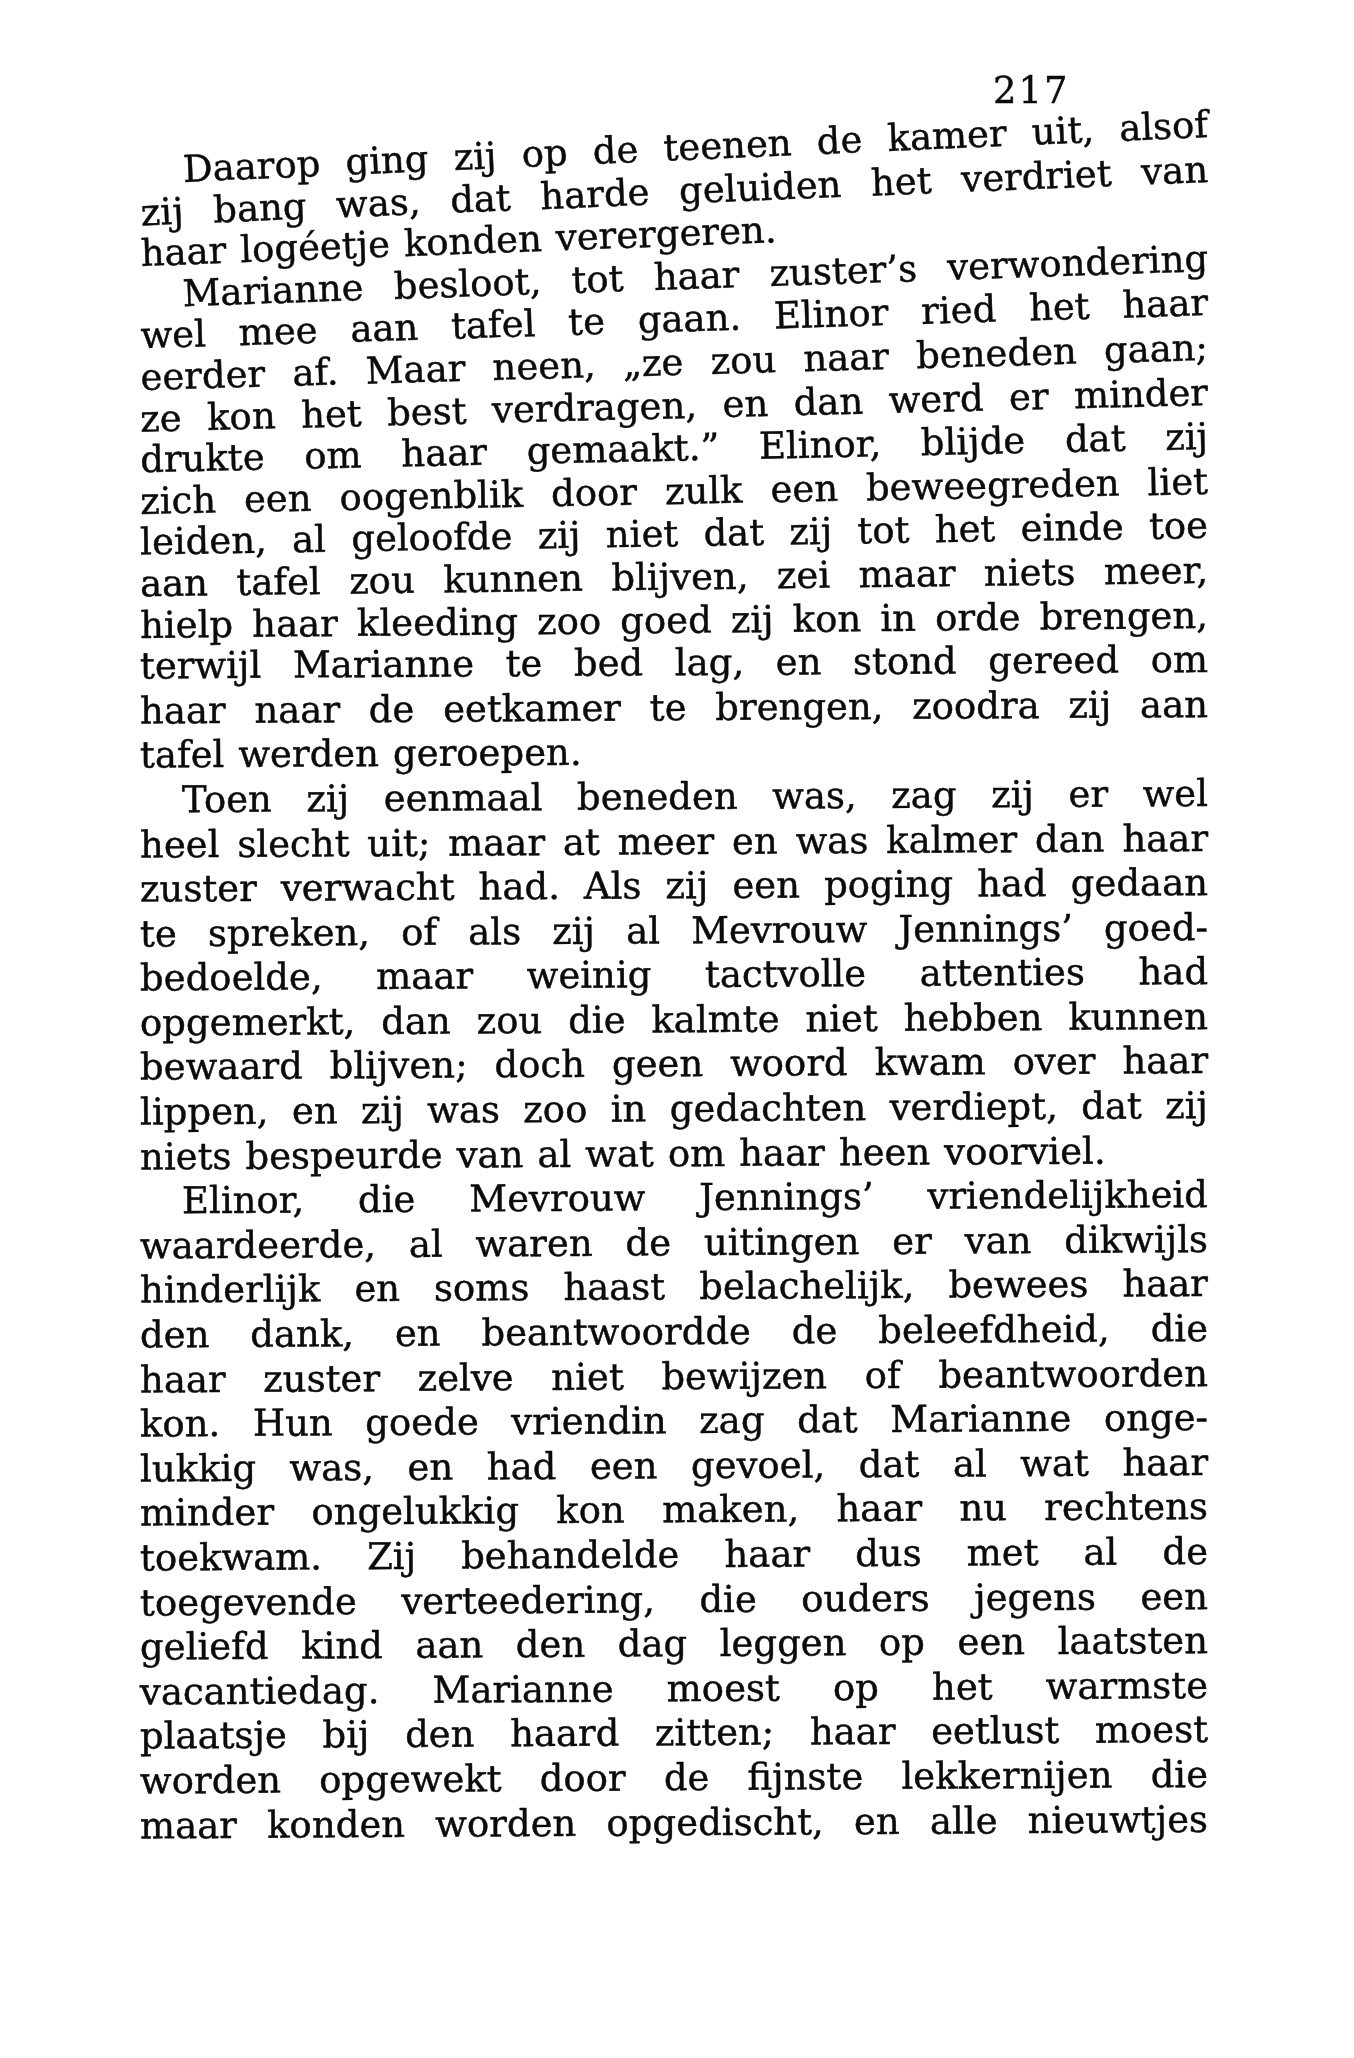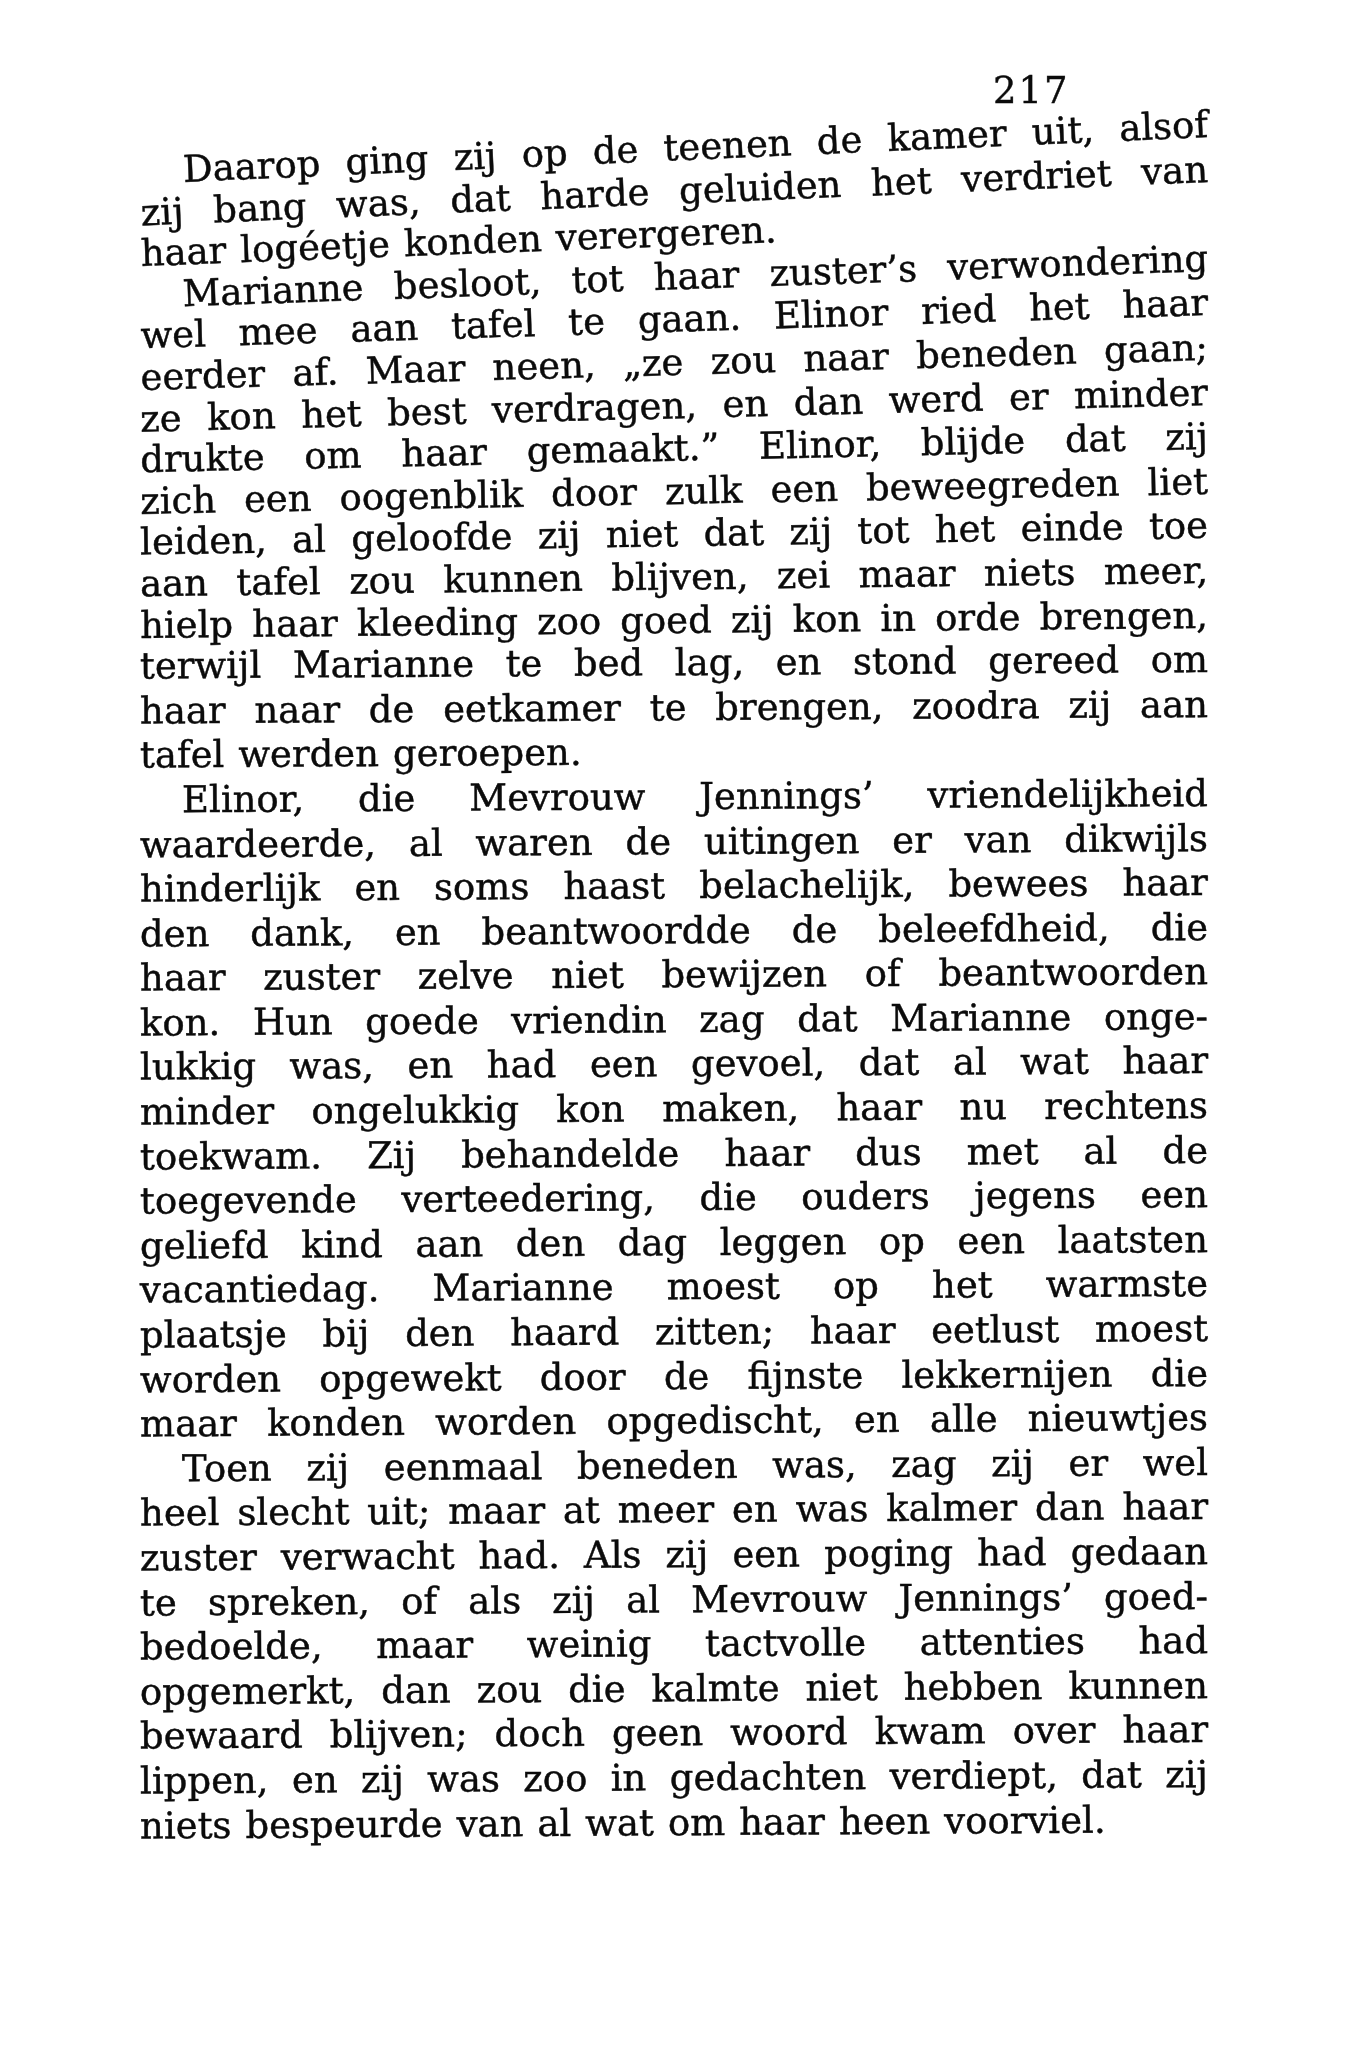--- a/index.html
+++ b/index.html
@@ -67,40 +67,40 @@
       <div class="line" style="transform: rotate(-1.25deg);">drukte om haar gemaakt.” Elinor, blijde dat zij</div>
       <div class="line" style="transform: rotate(-1.07deg);">zich een oogenblik door zulk een beweegreden liet</div>
       <div class="line" style="transform: rotate(-0.89deg);">leiden, al geloofde zij niet dat zij tot het einde toe</div>
       <div class="line" style="transform: rotate(-0.71deg);">aan tafel zou kunnen blijven, zei maar niets meer,</div>
       <div class="line" style="transform: rotate(-0.53deg);">hielp haar kleeding zoo goed zij kon in orde brengen,</div>
       <div class="line" style="transform: rotate(-0.35deg);">terwijl Marianne te bed lag, en stond gereed om</div>
       <div class="line" style="transform: rotate(-0.35deg);">haar naar de eetkamer te brengen, zoodra zij aan</div>
       <div class="line para-end" style="transform: rotate(-0.35deg);">tafel werden geroepen.</div>
     </div>
     <div class="paragraph">
+      <div class="line first" style="transform: rotate(-0.35deg);">Toen zij eenmaal beneden was, zag zij er wel</div>
+      <div class="line" style="transform: rotate(-0.35deg);">heel slecht uit; maar at meer en was kalmer dan haar</div>
+      <div class="line" style="transform: rotate(-0.35deg);">zuster verwacht had. Als zij een poging had gedaan</div>
+      <div class="line" style="transform: rotate(-0.35deg);">te spreken, of als zij al Mevrouw Jennings’ goed-</div>
+      <div class="line" style="transform: rotate(-0.35deg);">bedoelde, maar weinig tactvolle attenties had</div>
+      <div class="line" style="transform: rotate(-0.35deg);">opgemerkt, dan zou die kalmte niet hebben kunnen</div>
+      <div class="line" style="transform: rotate(-0.35deg);">bewaard blijven; doch geen woord kwam over haar</div>
+      <div class="line" style="transform: rotate(-0.35deg);">lippen, en zij was zoo in gedachten verdiept, dat zij</div>
+      <div class="line para-end" style="transform: rotate(-0.35deg);">niets bespeurde van al wat om haar heen voorviel.</div>
+    </div>
+    <div class="paragraph">
       <div class="line first" style="transform: rotate(-0.35deg);">Elinor, die Mevrouw Jennings’ vriendelijkheid</div>
       <div class="line" style="transform: rotate(-0.35deg);">waardeerde, al waren de uitingen er van dikwijls</div>
       <div class="line" style="transform: rotate(-0.35deg);">hinderlijk en soms haast belachelijk, bewees haar</div>
       <div class="line" style="transform: rotate(-0.35deg);">den dank, en beantwoordde de beleefdheid, die</div>
       <div class="line" style="transform: rotate(-0.35deg);">haar zuster zelve niet bewijzen of beantwoorden</div>
       <div class="line" style="transform: rotate(-0.35deg);">kon. Hun goede vriendin zag dat Marianne onge-</div>
       <div class="line" style="transform: rotate(-0.35deg);">lukkig was, en had een gevoel, dat al wat haar</div>
       <div class="line" style="transform: rotate(-0.35deg);">minder ongelukkig kon maken, haar nu rechtens</div>
       <div class="line" style="transform: rotate(-0.35deg);">toekwam. Zij behandelde haar dus met al de</div>
       <div class="line" style="transform: rotate(-0.35deg);">toegevende verteedering, die ouders jegens een</div>
       <div class="line" style="transform: rotate(-0.35deg);">geliefd kind aan den dag leggen op een laatsten</div>
       <div class="line" style="transform: rotate(-0.35deg);">vacantiedag. Marianne moest op het warmste</div>
       <div class="line" style="transform: rotate(-0.35deg);">plaatsje bij den haard zitten; haar eetlust moest</div>
       <div class="line" style="transform: rotate(-0.35deg);">worden opgewekt door de fijnste lekkernijen die</div>
       <div class="line" style="transform: rotate(-0.35deg);">maar konden worden opgedischt, en alle nieuwtjes</div>
     </div>
-    <div class="paragraph">
-      <div class="line first" style="transform: rotate(-0.35deg);">Toen zij eenmaal beneden was, zag zij er wel</div>
-      <div class="line" style="transform: rotate(-0.35deg);">heel slecht uit; maar at meer en was kalmer dan haar</div>
-      <div class="line" style="transform: rotate(-0.35deg);">zuster verwacht had. Als zij een poging had gedaan</div>
-      <div class="line" style="transform: rotate(-0.35deg);">te spreken, of als zij al Mevrouw Jennings’ goed-</div>
-      <div class="line" style="transform: rotate(-0.35deg);">bedoelde, maar weinig tactvolle attenties had</div>
-      <div class="line" style="transform: rotate(-0.35deg);">opgemerkt, dan zou die kalmte niet hebben kunnen</div>
-      <div class="line" style="transform: rotate(-0.35deg);">bewaard blijven; doch geen woord kwam over haar</div>
-      <div class="line" style="transform: rotate(-0.35deg);">lippen, en zij was zoo in gedachten verdiept, dat zij</div>
-      <div class="line para-end" style="transform: rotate(-0.35deg);">niets bespeurde van al wat om haar heen voorviel.</div>
-    </div>
   </div>
 
 </body></html>

